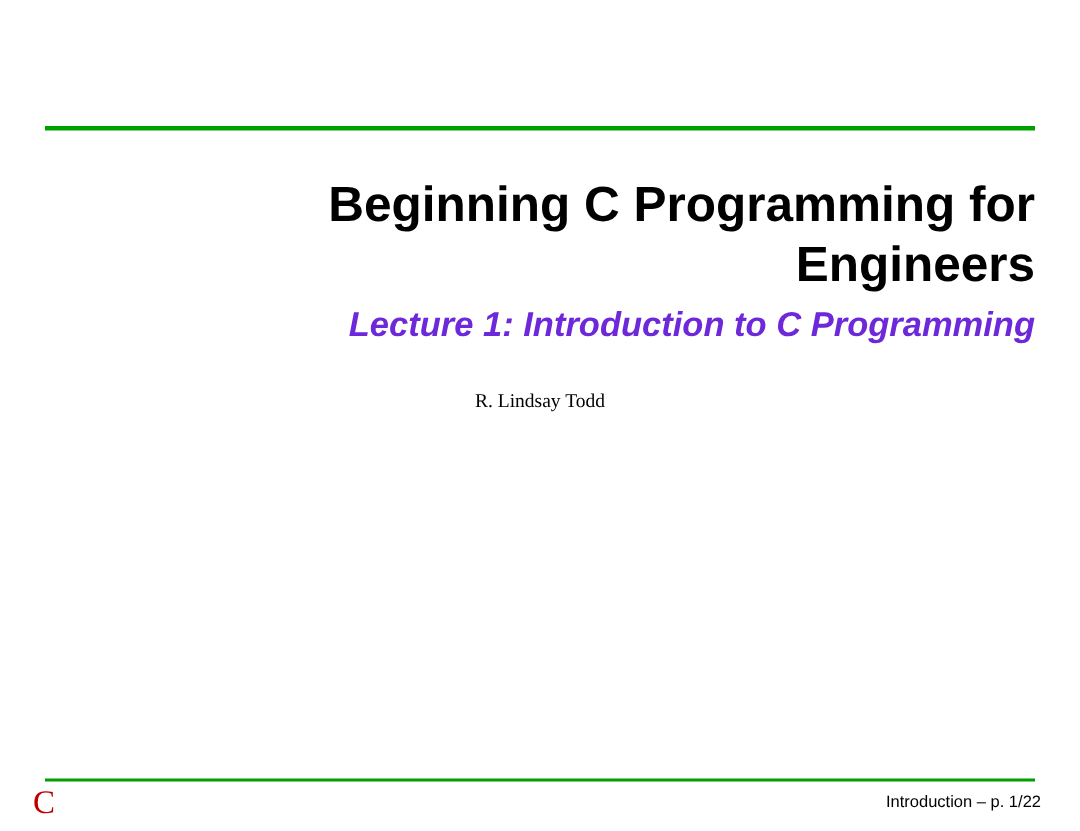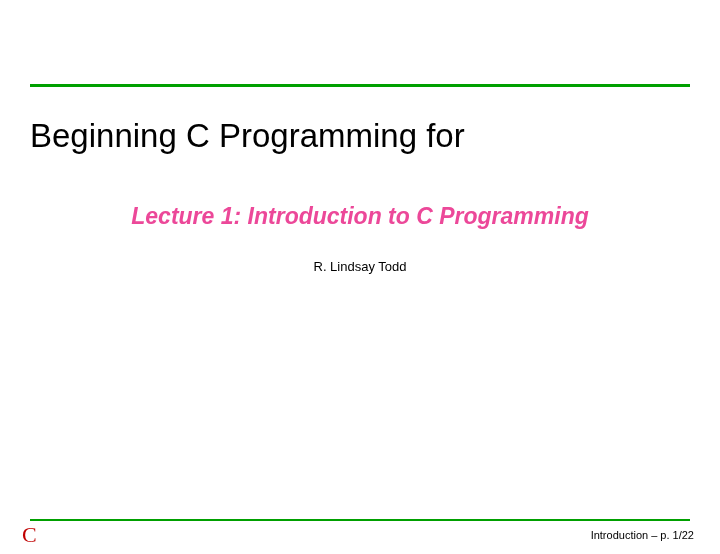--- a/index.html
+++ b/index.html
@@ -21,45 +21,46 @@
       left: 30px;
       right: 30px;
       height: 3px;
       background: #00a000;
     }
     .title {
       position: absolute;
       top: 116px;
       left: 30px;
       right: 30px;
-      text-align: left;
+      text-align: right;
       font-size: 33px;
-      font-weight: normal;
+      font-weight: bold;
       color: #000000;
       line-height: 1.2;
     }
     .subtitle {
       position: absolute;
       top: 203px;
       left: 30px;
       right: 30px;
-      text-align: center;
+      text-align: right;
       font-size: 23px;
       font-weight: bold;
       font-style: italic;
-      color: #ec4899;
+      color: #6d28d9;
     }
     .author {
       position: absolute;
       top: 259px;
       left: 30px;
       right: 30px;
       text-align: center;
       font-size: 13px;
       color: #000000;
+      font-family: Liberation Serif, serif;
     }
     .bottom-rule {
       position: absolute;
       bottom: 33px;
       left: 30px;
       right: 30px;
       height: 2px;
       background: #00a000;
     }
     .logo {
@@ -80,20 +81,21 @@
       color: #000000;
     }
   </style>
 </head>
 <body>
 
 <div class="top-rule"></div>
 
 <div class="title">
   <span>Beginning C Programming for</span><br>
+  <span>Engineers</span>
 </div>
 
 <div class="subtitle">Lecture 1: Introduction to C Programming</div>
 
 <div class="author">R. Lindsay Todd</div>
 
 <div class="bottom-rule"></div>
 
 <div class="logo">C</div>
 

